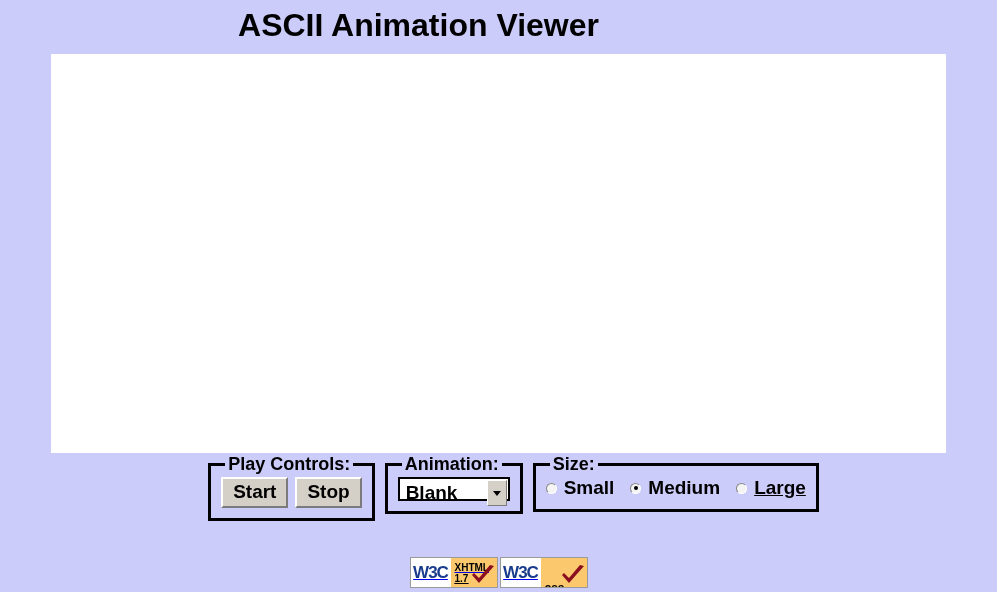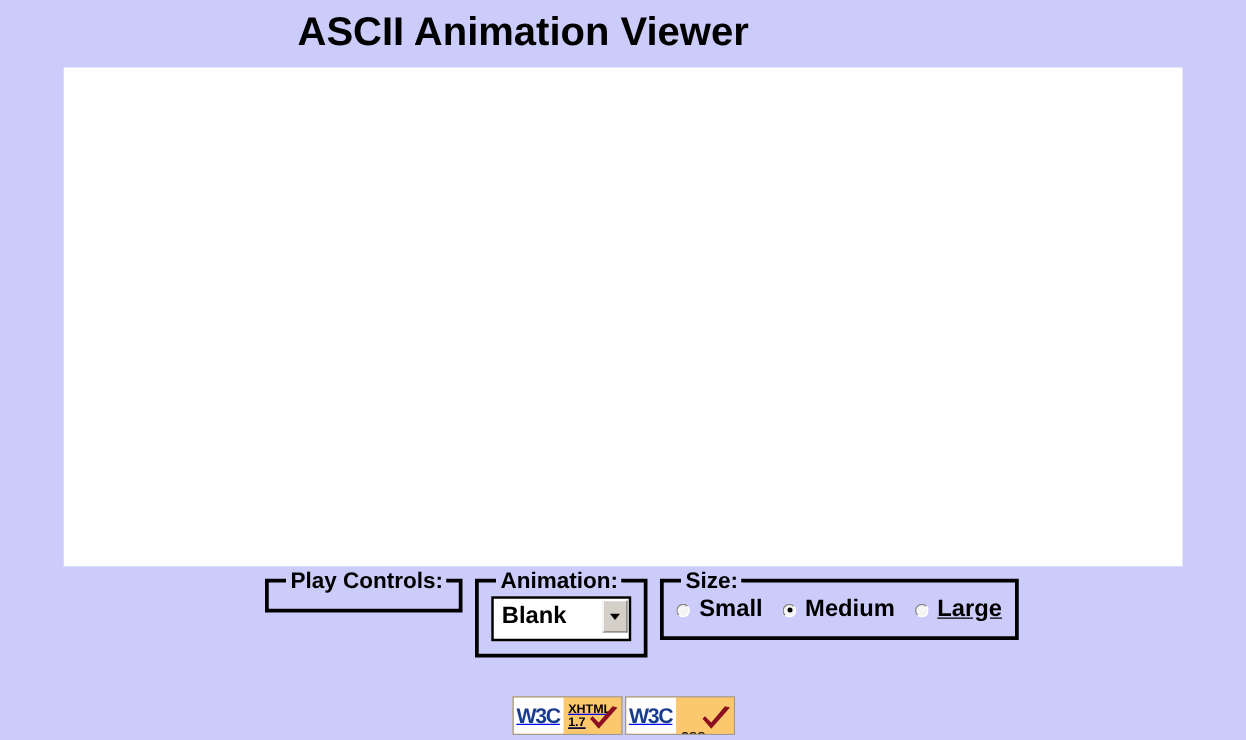--- a/index.html
+++ b/index.html
@@ -102,21 +102,21 @@
     padding: 2px 10px 3px 10px;
     line-height: 22px;
     cursor: pointer;
   }
   .btn + .btn { margin-left: 7px; }
 
   
   .select-wrap {
     position: relative;
     width: 112px;
-    height: 36px;
+    height: 24px;
     background: #ffffff;
     border: 2px solid #000000;
     box-sizing: border-box;
     cursor: pointer;
   }
   .select-value {
     position: absolute;
     left: 6px;
     top: 3px;
     font-size: 19px;
@@ -282,20 +282,24 @@
 <h1 class="page-title">ASCII Animation Viewer</h1>
 
 <div class="stage">
   <pre class="stage-text"></pre>
 </div>
 
 <div class="controls-row">
 
   <fieldset class="group">
     <legend>Play Controls:</legend>
+    <div class="group-body">
+      <button type="button" class="btn">Start</button>
+      <button type="button" class="btn">Stop</button>
+    </div>
   </fieldset>
 
   <fieldset class="group">
     <legend>Animation:</legend>
     <div class="group-body">
       <div class="select-wrap">
         <span class="select-value">Blank</span>
         <span class="select-button">
           <span class="select-arrow"></span>
         </span>

